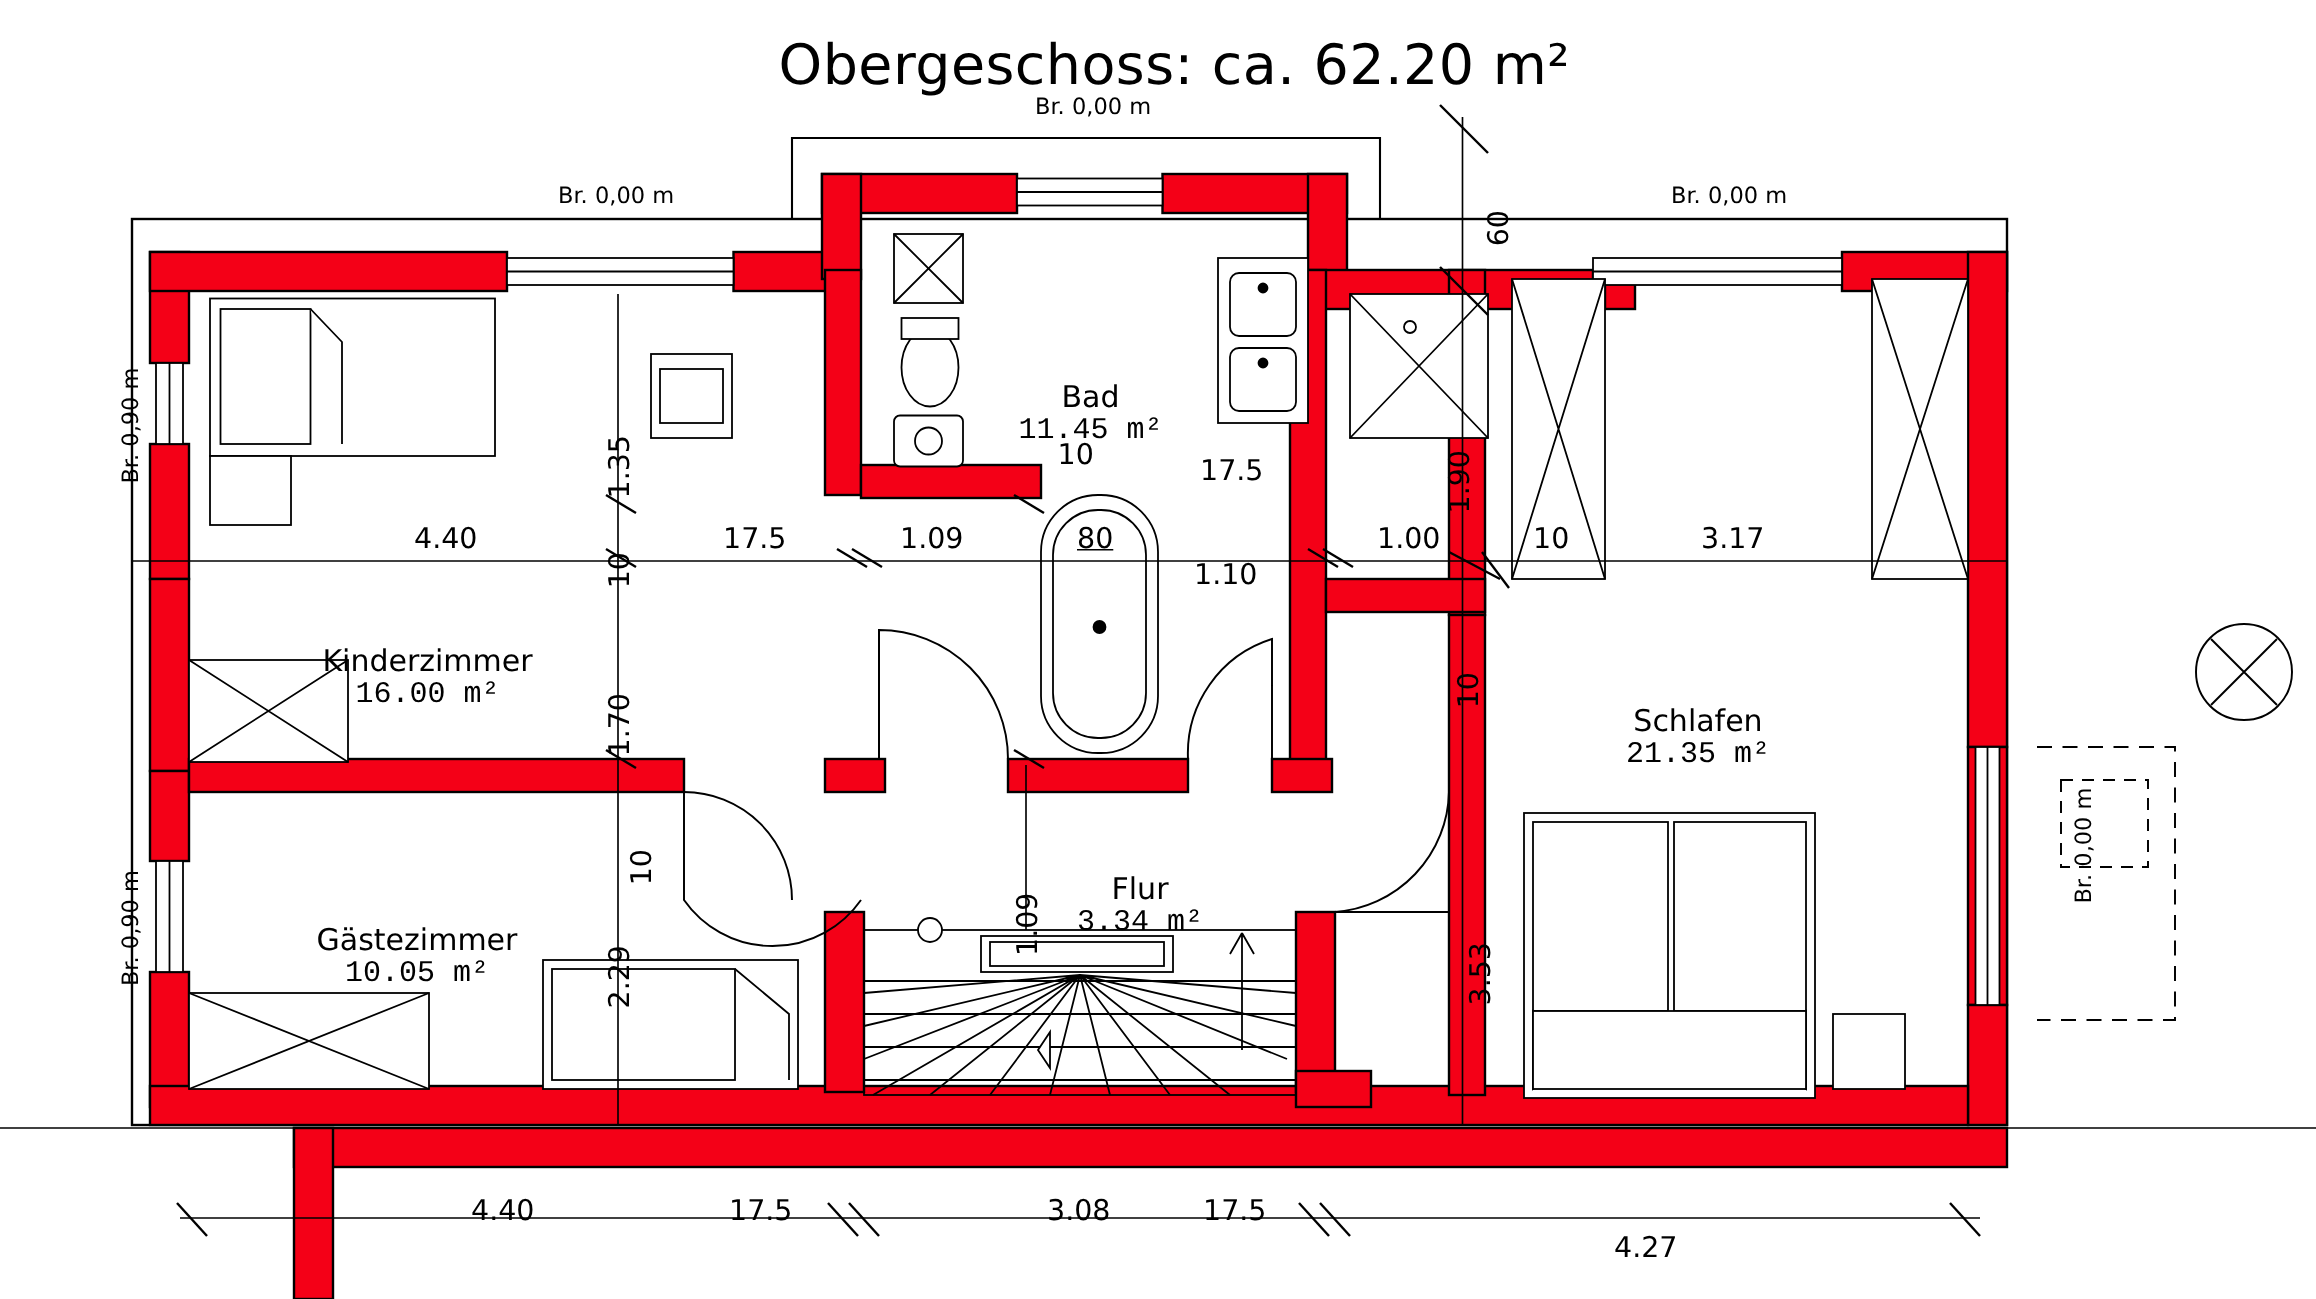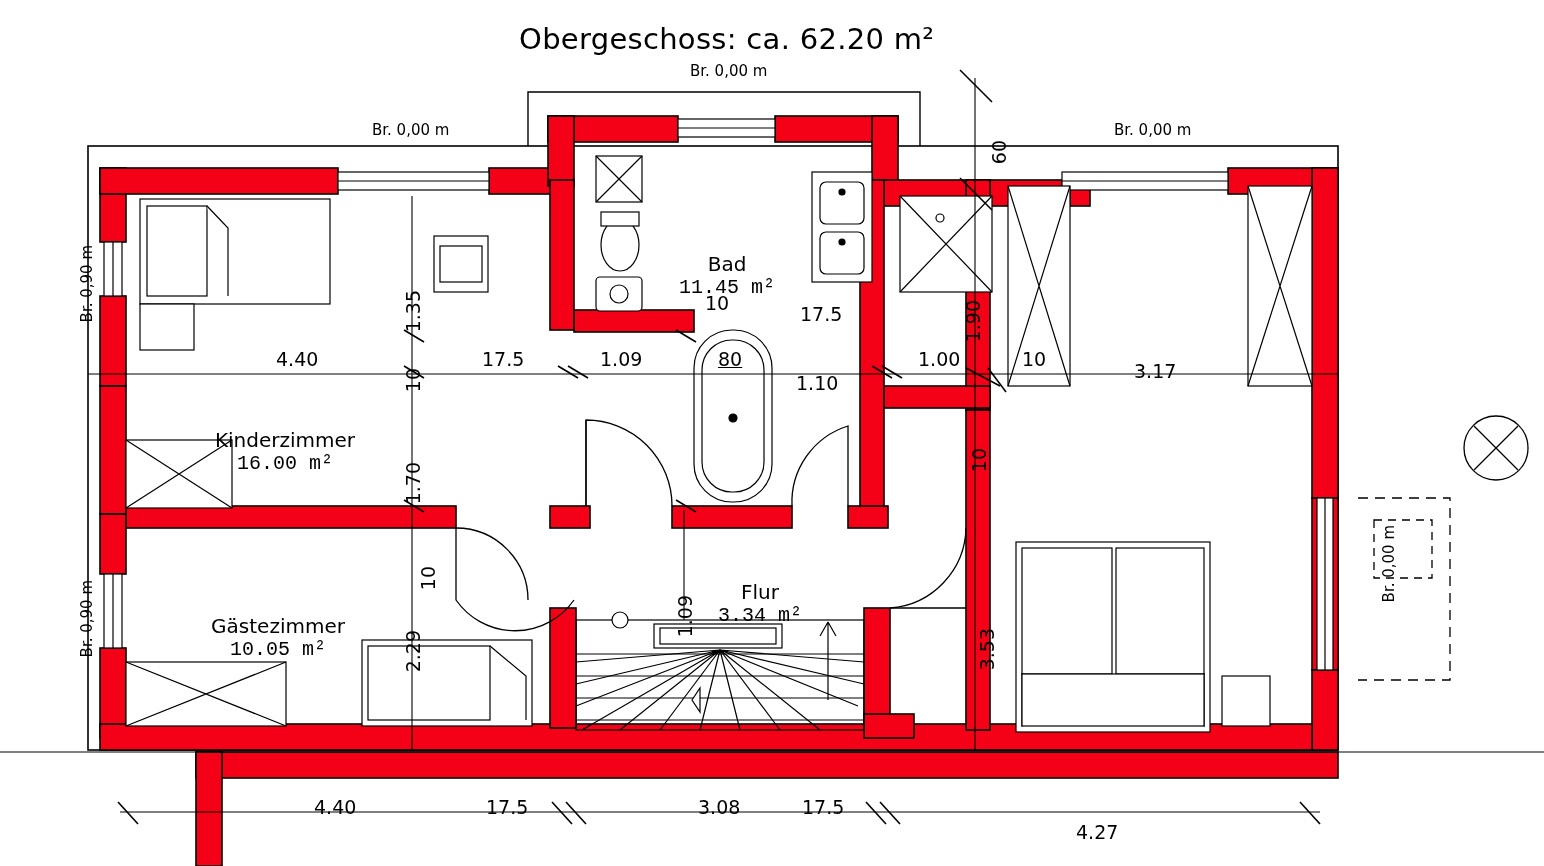--- a/index.html
+++ b/index.html
@@ -1,19 +1,19 @@
 <!DOCTYPE html>
 <html><head>
 <meta charset="utf-8">
 <style>
   html,body{margin:0;padding:0;background:#ffffff;}
   body{width:1544px;height:866px;overflow:hidden;font-family:"DejaVu Sans","Liberation Sans",sans-serif;}
   #stage{position:relative;width:1544px;height:866px;}
   .lbl{position:absolute;white-space:nowrap;color:#000;}
-  .title{font-size:29px;letter-spacing:.3px;}
+  .title{font-size:37px;letter-spacing:.3px;}
   .room{font-size:20px;text-align:center;}
   .room .n{display:block;margin-top:48px;}
   .room .a{display:block;font-family:Liberation Mono, monospace;}
   .dim{font-size:19px;}
   .vert{transform-origin:left top;}
   .br{font-size:15px;}
   svg{position:absolute;left:0;top:0;}
 </style>
 </head>
 <body>
@@ -256,29 +256,33 @@
     <span class="a">10.05 m²</span>
   </div>
   <div class="lbl room" style="left:662px;top:204px;width:130px;">
     <span class="n">Bad</span>
     <span class="a">11.45 m²</span>
   </div>
   <div class="lbl room" style="left:700px;top:532px;width:120px;">
     <span class="n">Flur</span>
     <span class="a">3.34 m²</span>
   </div>
+  <div class="lbl room" style="left:1042px;top:420px;width:180px;">
+    <span class="n">Schlafen</span>
+    <span class="a">21.35 m²</span>
+  </div>
 
   <div class="lbl dim" style="left:276px;top:348px;">4.40</div>
   <div class="lbl dim" style="left:482px;top:348px;">17.5</div>
   <div class="lbl dim" style="left:600px;top:348px;">1.09</div>
   <div class="lbl dim" style="left:718px;top:348px;text-decoration:underline;">80</div>
   <div class="lbl dim" style="left:796px;top:340px;margin-top:32px;">1.10</div>
   <div class="lbl dim" style="left:918px;top:348px;">1.00</div>
   <div class="lbl dim" style="left:1022px;top:348px;">10</div>
-  <div class="lbl dim" style="left:1134px;top:348px;margin-top:12px;">3.17</div>
+  <div class="lbl dim" style="left:1134px;top:348px;">3.17</div>
 
   <div class="lbl dim" style="left:705px;top:292px;">10</div>
   <div class="lbl dim" style="left:800px;top:303px;">17.5</div>
 
   <div class="lbl dim vert" style="left:402px;top:290px;transform:rotate(-90deg) translate(-100%,0);">1.35</div>
   <div class="lbl dim vert" style="left:402px;top:368px;transform:rotate(-90deg) translate(-100%,0);">10</div>
   <div class="lbl dim vert" style="left:402px;top:462px;transform:rotate(-90deg) translate(-100%,0);">1.70</div>
   <div class="lbl dim vert" style="left:417px;top:566px;transform:rotate(-90deg) translate(-100%,0);">10</div>
   <div class="lbl dim vert" style="left:402px;top:630px;transform:rotate(-90deg) translate(-100%,0);">2.29</div>
 

